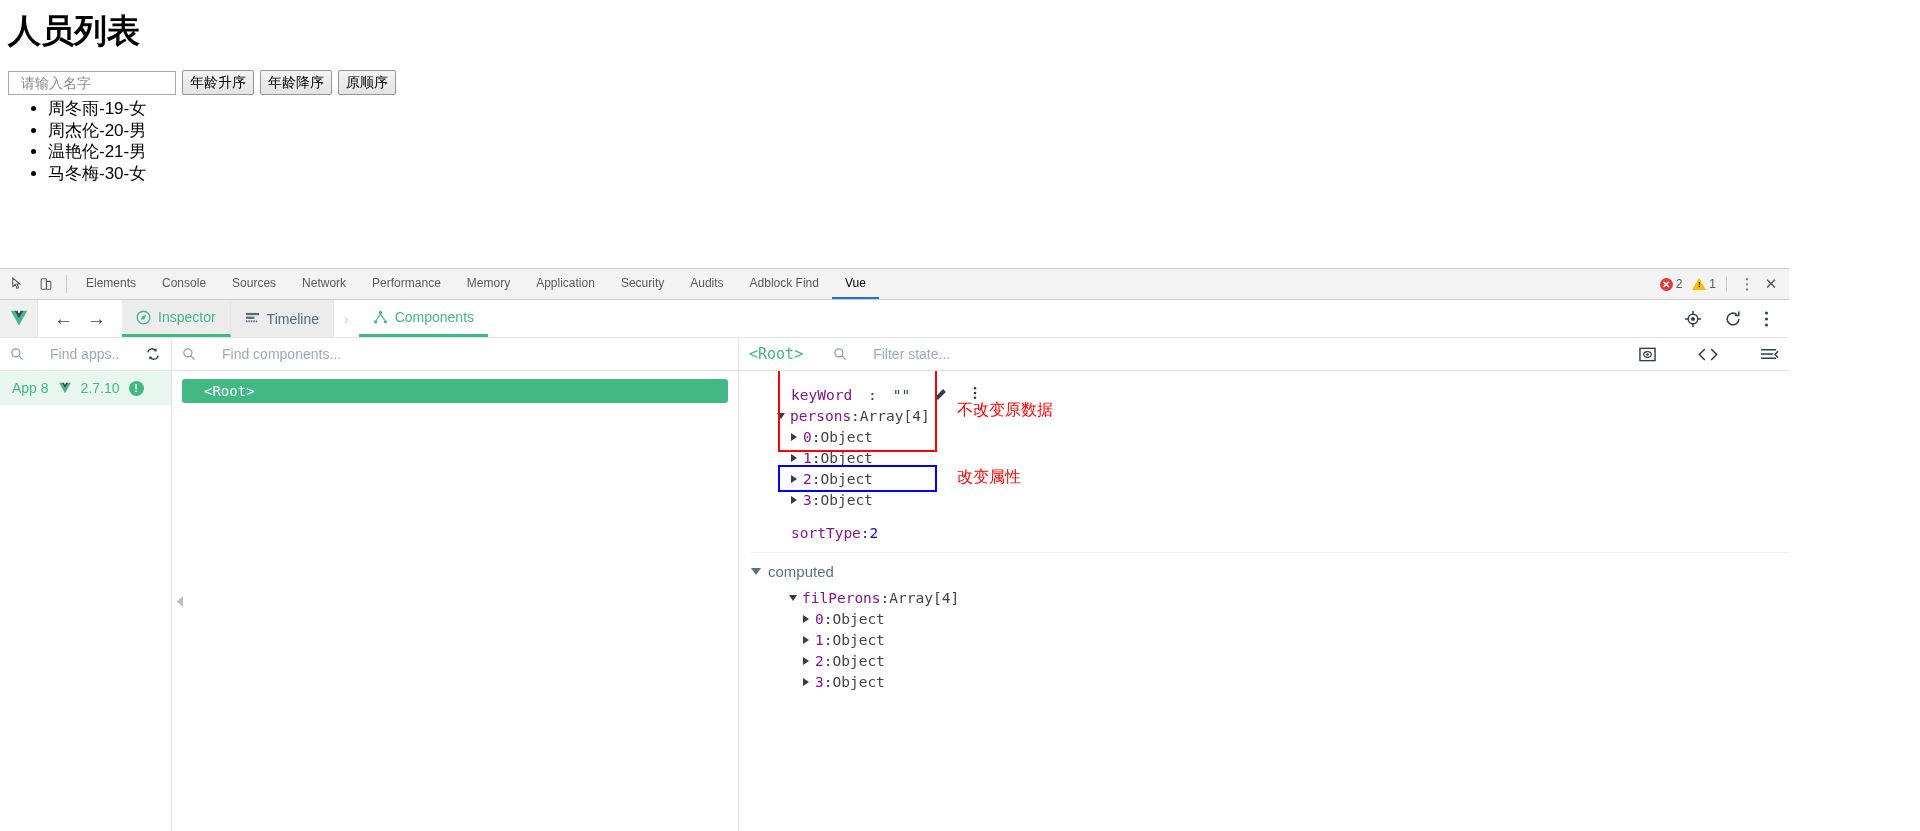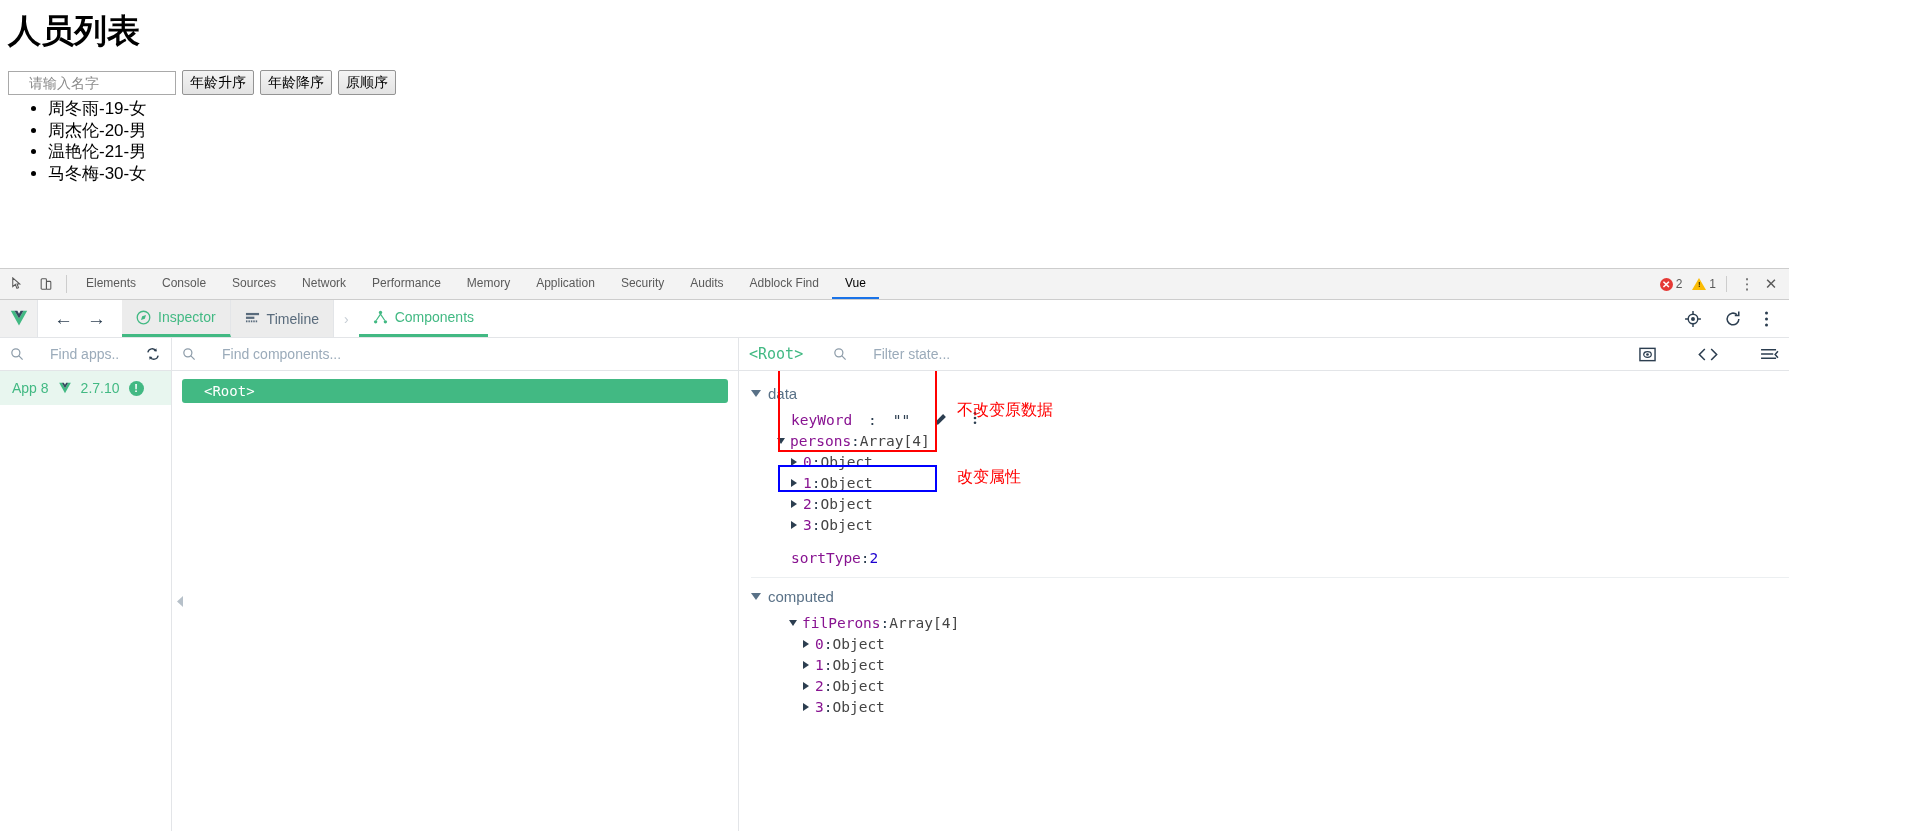--- a/index.html
+++ b/index.html
@@ -17,21 +17,21 @@
     background: #fff; overflow: hidden;
   }
   .page-title {
     font-size: 33px; font-weight: bold; color: #000;
     margin: 0; padding: 9px 0 0 8px; letter-spacing: 0px;
     font-family: "Liberation Sans", sans-serif;
   }
   .controls { position: absolute; left: 8px; top: 70px; display: flex; align-items: center; gap: 6px; }
   .name-input {
     width: 168px; height: 24px; border: 1px solid #a9a9a9; background: #fff;
-    font-size: 14px; padding: 1px 20px; color: #000; outline: none;
+    font-size: 14px; padding: 1px 12px; color: #000; outline: none;
     font-family: "Liberation Sans", sans-serif;
   }
   .name-input::placeholder { color: #8a8a8a; }
   .btn {
     height: 25px; border: 1px solid #949494; border-radius: 2px;
     background: linear-gradient(#f4f4f4, #e3e3e3);
     font-size: 14px; color: #000; padding: 0 7px; cursor: pointer;
     font-family: "Liberation Sans", sans-serif; line-height: 23px;
   }
   ul.person-list {
@@ -375,24 +375,20 @@
         <span class="srch-ico" style="margin-left:18px;">
           <svg width="19" height="15" viewBox="0 0 20 16">
               <path d="M1 3 H17 M1 7.5 H14 M1 12 H17" stroke="#2c3e50" stroke-width="1.6"></path>
               <path d="M19 4.5 L16 8 L19 11.5" fill="none" stroke="#2c3e50" stroke-width="1.6"></path>
             </svg>
         </span>
       </div>
 
       <div class="state-scroll">
 
-        <div class="grp-head">
-          <span class="caret-d"></span>
-          <span>data</span>
-        </div>
 
         <div style="padding-left:26px; margin-top:3px;">
           <div class="kv" style="padding-left:14px;gap:16px;">
             <span class="k-name">keyWord</span>
             <span class="punct">: </span>
             <span class="v-str">""</span>
             <span class="pencil">
               <svg width="13" height="13" viewBox="0 0 14 14">
                   <path d="M9.8 1.2 L12.8 4.2 L4.6 12.4 L1.1 13 L1.7 9.4 Z" fill="#2c3e50"></path>
                 </svg>

